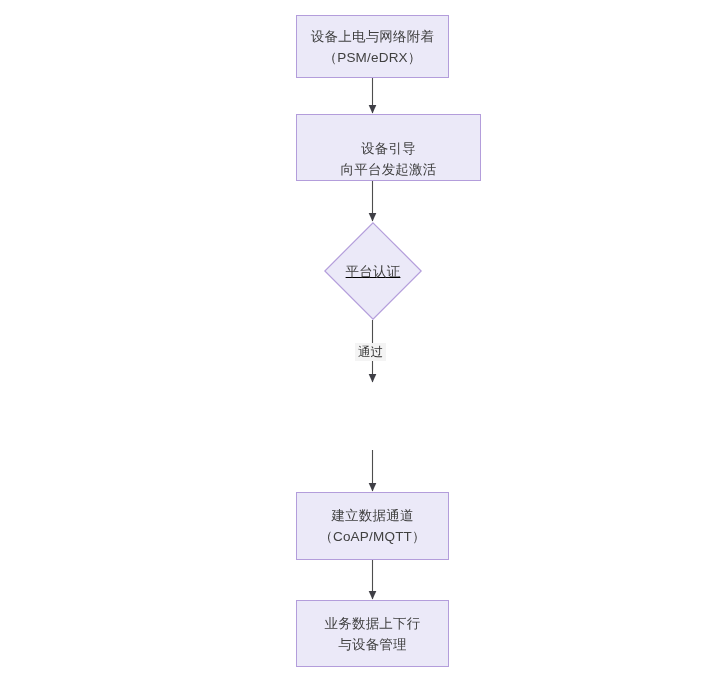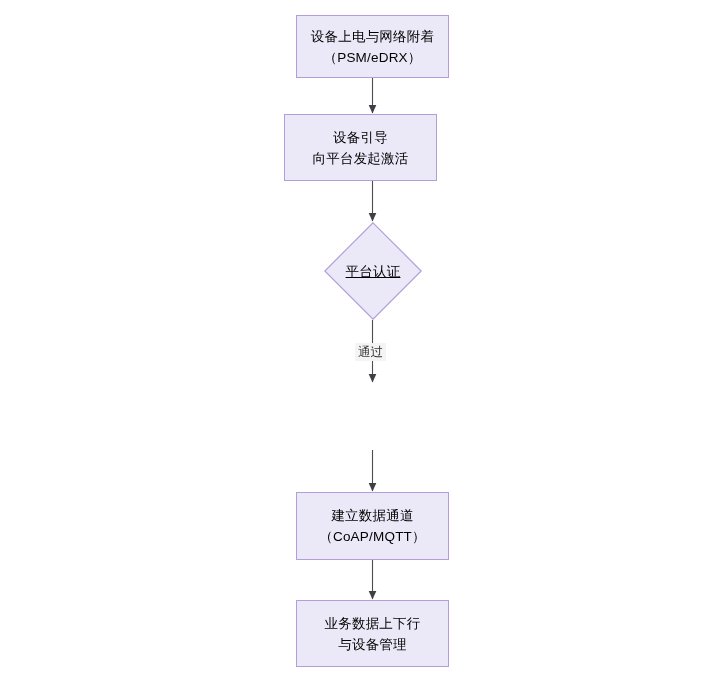--- a/index.html
+++ b/index.html
@@ -27,21 +27,21 @@
     background: #ebe9f8;
     border: 1px solid #b39ddb;
     display: flex;
     align-items: center;
     justify-content: center;
     text-align: center;
   }
   .node-label {
     font-size: 13.5px;
     line-height: 21px;
-    color: #000000;
+    color: #404040;
     white-space: pre-line;
     letter-spacing: 0.2px;
   }
   .decision {
     position: absolute;
     box-sizing: border-box;
     display: flex;
     align-items: center;
     justify-content: center;
     text-decoration: underline;
@@ -100,21 +100,21 @@
     <line x1="372.5" y1="450" x2="372.5" y2="491" stroke="#4d4d4d" stroke-width="1.1" marker-end="url(#arrowhead)"></line>
 
     <line x1="372.5" y1="560" x2="372.5" y2="599" stroke="#4d4d4d" stroke-width="1.1" marker-end="url(#arrowhead)"></line>
   </svg>
 
   <div class="node" style="left:296px; top:15px; width:153px; height:63px;">
     <div class="node-label">设备上电与网络附着
 （PSM/eDRX）</div>
   </div>
 
-  <div class="node" style="left:284px; top:114px; width:153px; height:67px;">
+  <div class="node" style="left:296px; top:114px; width:185px; height:67px;align-items:flex-end;">
     <div class="node-label">设备引导
 向平台发起激活</div>
   </div>
 
   <div class="decision" style="left:324px; top:222px; width:98px; height:98px;">
     <svg class="diamond-shape" viewBox="0 0 98 98" preserveAspectRatio="none">
       <polygon points="49,0.8 97.2,49 49,97.2 0.8,49" fill="#ebe9f8" stroke="#b39ddb" stroke-width="1.2"></polygon>
     </svg>
     <div class="node-label">平台认证</div>
   </div>

